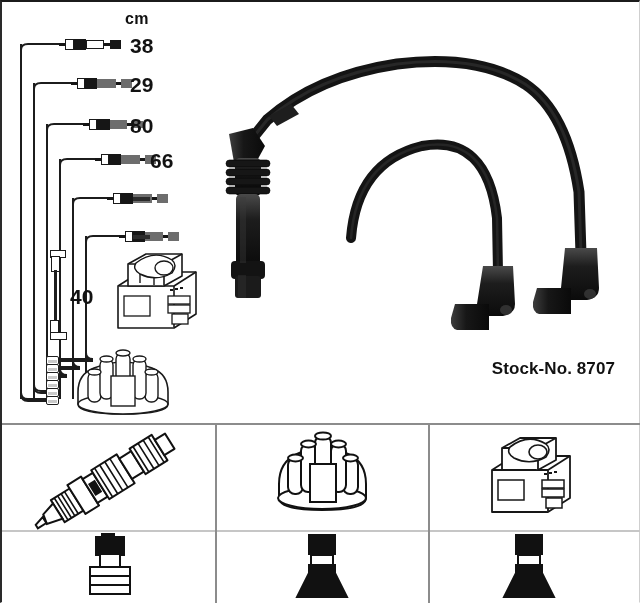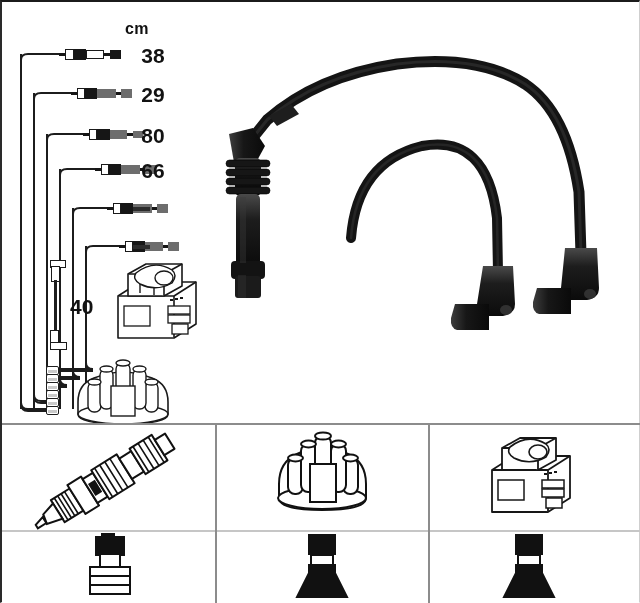--- a/index.html
+++ b/index.html
@@ -14,27 +14,27 @@
     box-sizing:border-box;
     border-top:2px solid #1b1b1b;
     border-left:2px solid #2a2a2a;
     border-right:1px solid #cfcfcf;
     border-bottom:1px solid #ffffff;
   }
   
   .abs{position:absolute;}
 
   
-  #schematic{position:absolute;left:0;top:10px;width:215px;height:374px;}
+  #schematic{position:absolute;left:0;top:0;width:215px;height:374px;}
   .cm-head{
     position:absolute;left:123px;top:8px;
     font-size:16px;font-weight:bold;color:#101010;letter-spacing:.4px;
   }
   .len-label{
-    position:absolute;left:128px;width:46px;text-align:center;
+    position:absolute;left:128px;width:46px;text-align:left;
     font-size:21px;font-weight:bold;color:#121212;line-height:1;
   }
   .len-dash{
     position:absolute;left:131px;width:17px;height:4px;background:#2b2b2b;
   }
   .len26{
     position:absolute;left:68px;top:283px;
     font-size:21px;font-weight:bold;color:#121212;
   }
   .bus{position:absolute;width:2px;background:#1c1c1c;}
@@ -170,21 +170,21 @@
     <div class="len-label" style="top:113px;">80</div>
 
     <div class="cg" style="left:93px;top:151px;width:64px;">
       <i class="blk" style="left:0;top:5px;width:6px;height:3px;"></i>
       <i class="out" style="left:6px;top:1px;width:8px;height:11px;"></i>
       <i class="blk" style="left:14px;top:1px;width:12px;height:11px;"></i>
       <i class="gry" style="left:26px;top:2px;width:19px;height:9px;"></i>
       <i class="blk" style="left:45px;top:5px;width:5px;height:3px;"></i>
       <i class="gry" style="left:50px;top:2px;width:11px;height:9px;"></i>
     </div>
-    <div class="len-label" style="top:148px;">66</div>
+    <div class="len-label" style="top:148px;margin-left:20px;">66</div>
 
     <div class="cg" style="left:105px;top:190px;width:64px;">
       <i class="blk" style="left:0;top:5px;width:6px;height:3px;"></i>
       <i class="out" style="left:6px;top:1px;width:8px;height:11px;"></i>
       <i class="blk" style="left:14px;top:1px;width:12px;height:11px;"></i>
       <i class="gry" style="left:26px;top:2px;width:19px;height:9px;"></i>
       <i class="blk" style="left:45px;top:5px;width:5px;height:3px;"></i>
       <i class="gry" style="left:50px;top:2px;width:11px;height:9px;"></i>
     </div>
     <div class="len-dash" style="top:195px;"></div>
@@ -310,20 +310,21 @@
         <path d="M358,206 L390,206 L392,246 Q392,256 380,258 L360,258 Q352,256 354,246 Z" fill="url(#rub)"></path>
         <path d="M330,246 L364,246 L364,272 L332,272 Q325,270 326,260 Z" fill="url(#rub2)"></path>
         <ellipse cx="383" cy="252" rx="6" ry="5" fill="#3a3a3a" opacity=".8"></ellipse>
       </g>
 
       <path d="M62,74 L84,62 L92,72 L70,84 Z" fill="#1e1e1e"></path>
     </svg>
   </div>
 
   <div id="title-block">
+    <div class="stock-no">Stock-No. 8707</div>
   </div>
 
   <div id="legend">
     <div class="divh"></div>
     <div class="divh2"></div>
     <div class="divv" style="left:213px;"></div>
     <div class="divv" style="left:426px;"></div>
 
     <div class="cell" style="left:2px;top:3px;width:211px;height:104px;">
       <svg width="211" height="104" viewBox="0 0 211 104">

